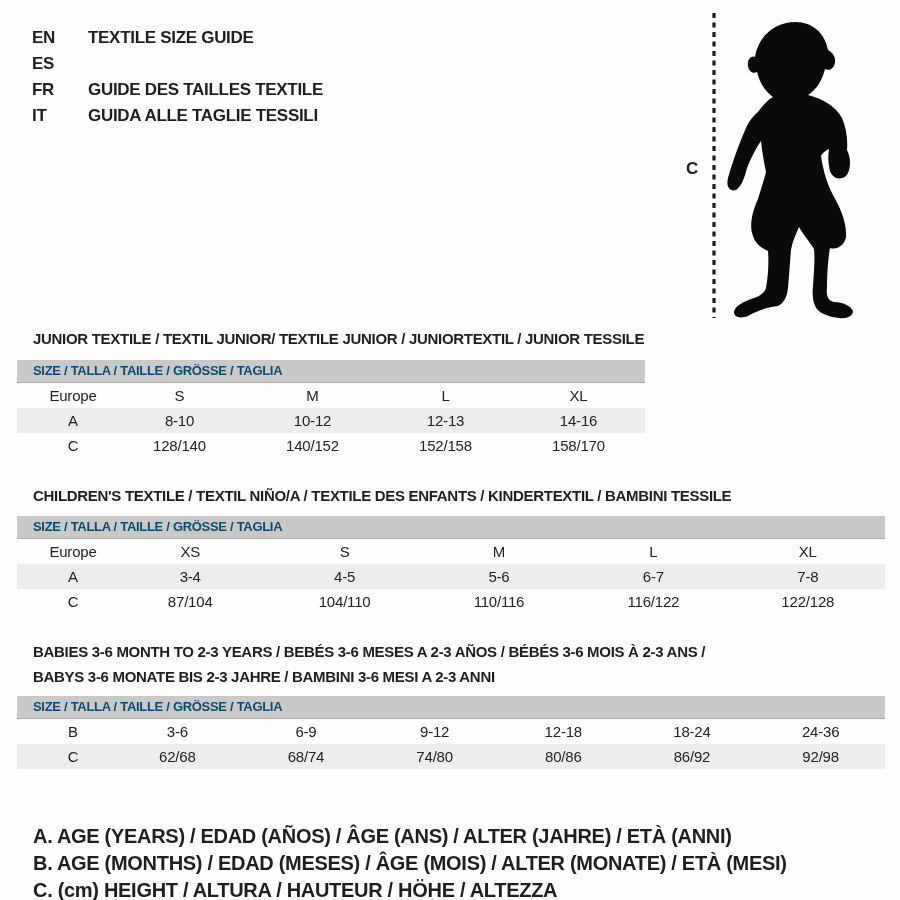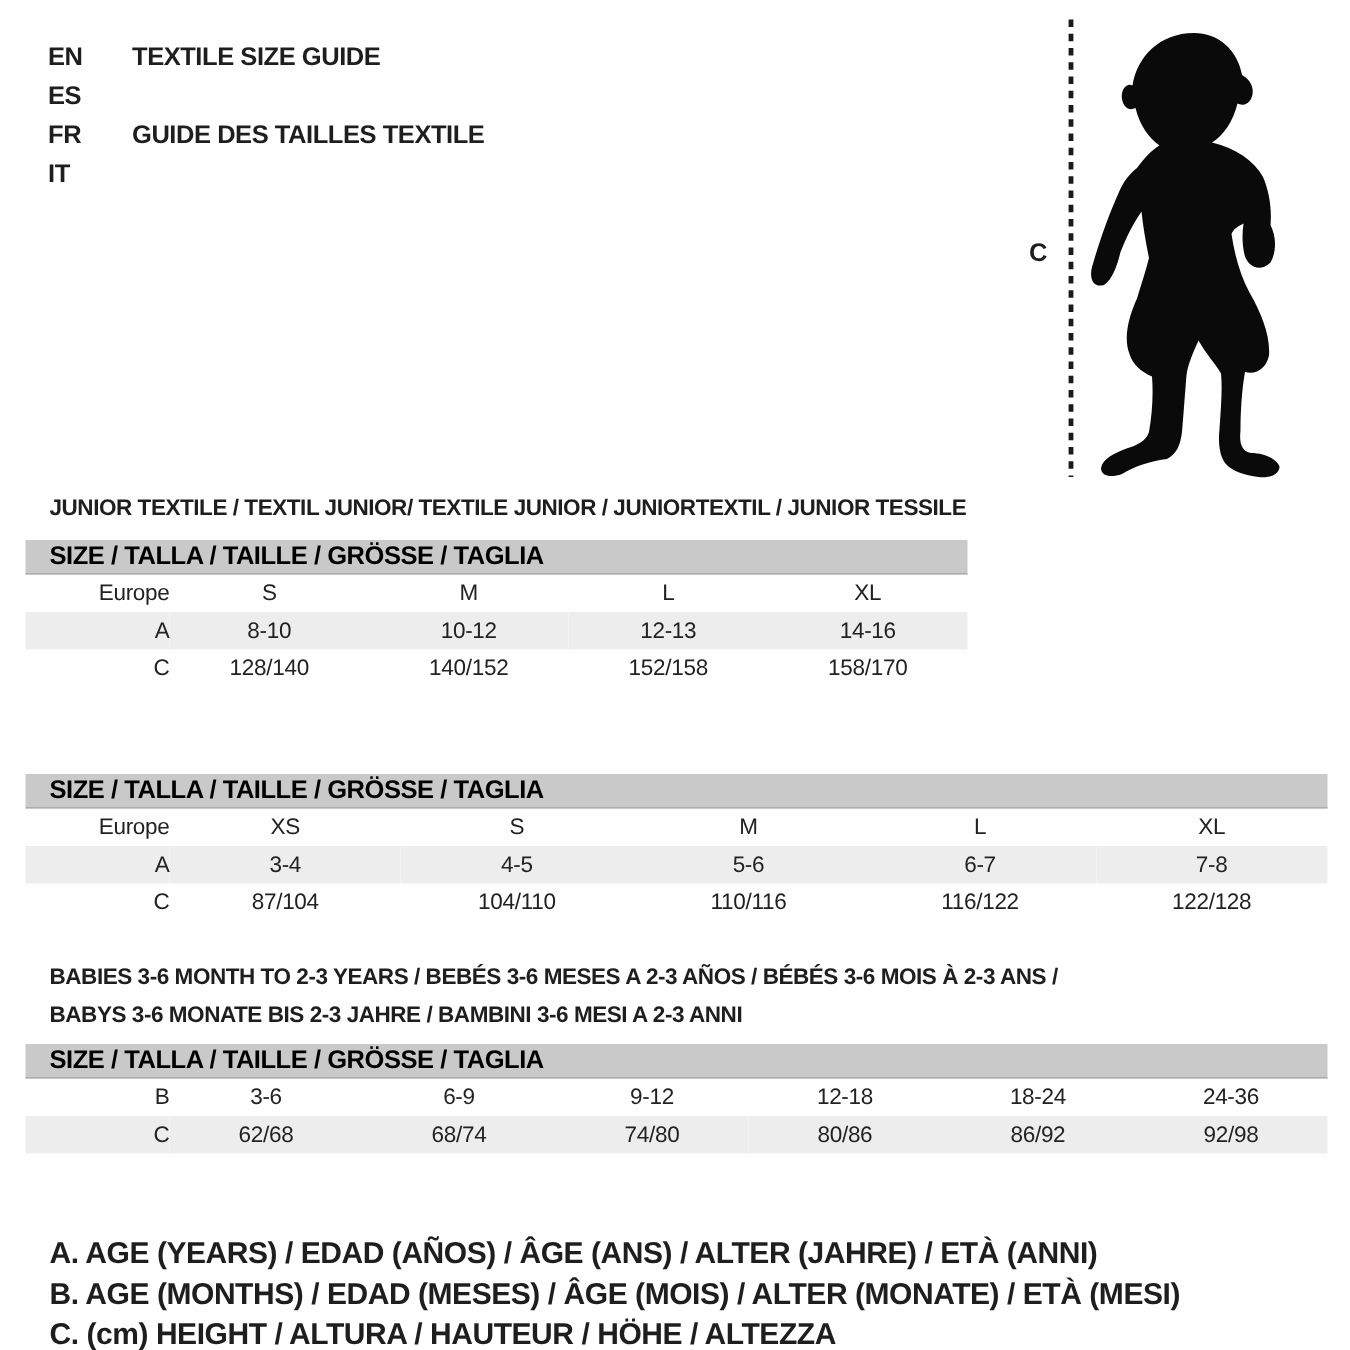--- a/index.html
+++ b/index.html
@@ -15,25 +15,25 @@
   .fig-svg{position:absolute;left:700px;top:0;width:200px;height:330px;}
   .fig-c{position:absolute;left:686px;top:159px;font-size:17px;font-weight:700;}
   
   .sec-title{
     position:absolute;left:33px;font-size:15px;font-weight:700;
     letter-spacing:-0.3px;line-height:25px;white-space:pre-line;
   }
   .twrap{position:absolute;left:17px;}
   .band{
     height:22px;line-height:22px;background:#c9c9c9;border-bottom:1px solid #adadad;
-    font-weight:700;font-size:17px;letter-spacing:-0.3px;padding-left:16px;color:#000000;
+    font-weight:700;font-size:13px;letter-spacing:-0.3px;padding-left:16px;color:#0c4a6e;
   }
   table{border-collapse:collapse;table-layout:fixed;width:100%;font-size:15px;letter-spacing:-0.2px;}
   th,td{height:25px;padding:0;font-weight:400;color:#222;}
-  th{text-align:right;padding-left:16px;width:80px;}
+  th{text-align:center;padding-left:16px;width:80px;}
   td{text-align:center;}
   tr.shaded{background:#ededed;}
   
   .footnotes{position:absolute;left:33px;top:795px;font-size:20px;font-weight:700;letter-spacing:-0.3px;line-height:27px;margin-top:28px;}
   .footnotes div{height:27px;}
   
   #junior-title{top:326px;}
   #junior-table{top:360px;width:628px;}
   #children-title{top:483px;}
   #children-table{top:516px;width:868px;}
@@ -52,20 +52,21 @@
     </div>
     <div class="lang-row">
       <span class="lang-code">ES</span>
     </div>
     <div class="lang-row">
       <span class="lang-code">FR</span>
       <span>GUIDE DES TAILLES TEXTILE</span>
     </div>
     <div class="lang-row">
       <span class="lang-code">IT</span>
+      <span>GUIDA ALLE TAGLIE TESSILI</span>
     </div>
   </div>
 
   <svg class="fig-svg" viewBox="0 0 200 330" aria-hidden="true">
     <line x1="14" y1="13" x2="14" y2="318" stroke="#1a1a1a" stroke-width="3.2" stroke-dasharray="5 4.5"></line>
     <path fill="#0a0a0a" d="
       M96,22
       C112,22 125,33 128,50
       C134,53 137,60 134,66
       C131,71 127,70 125,69
@@ -135,20 +136,21 @@
             <th>C</th>
             <td>128/140</td>
             <td>140/152</td>
             <td>152/158</td>
             <td>158/170</td>
           </tr>
         </tbody>
       </table>
   </div>
 
+  <div class="sec-title" id="children-title">CHILDREN'S TEXTILE / TEXTIL NIÑO/A / TEXTILE DES ENFANTS / KINDERTEXTIL / BAMBINI TESSILE</div>
   <div class="twrap" id="children-table">
     <div class="band">SIZE / TALLA / TAILLE / GRÖSSE / TAGLIA</div>
     <table>
         <tbody>
           <tr>
             <th>Europe</th>
             <td>XS</td>
             <td>S</td>
             <td>M</td>
             <td>L</td>

